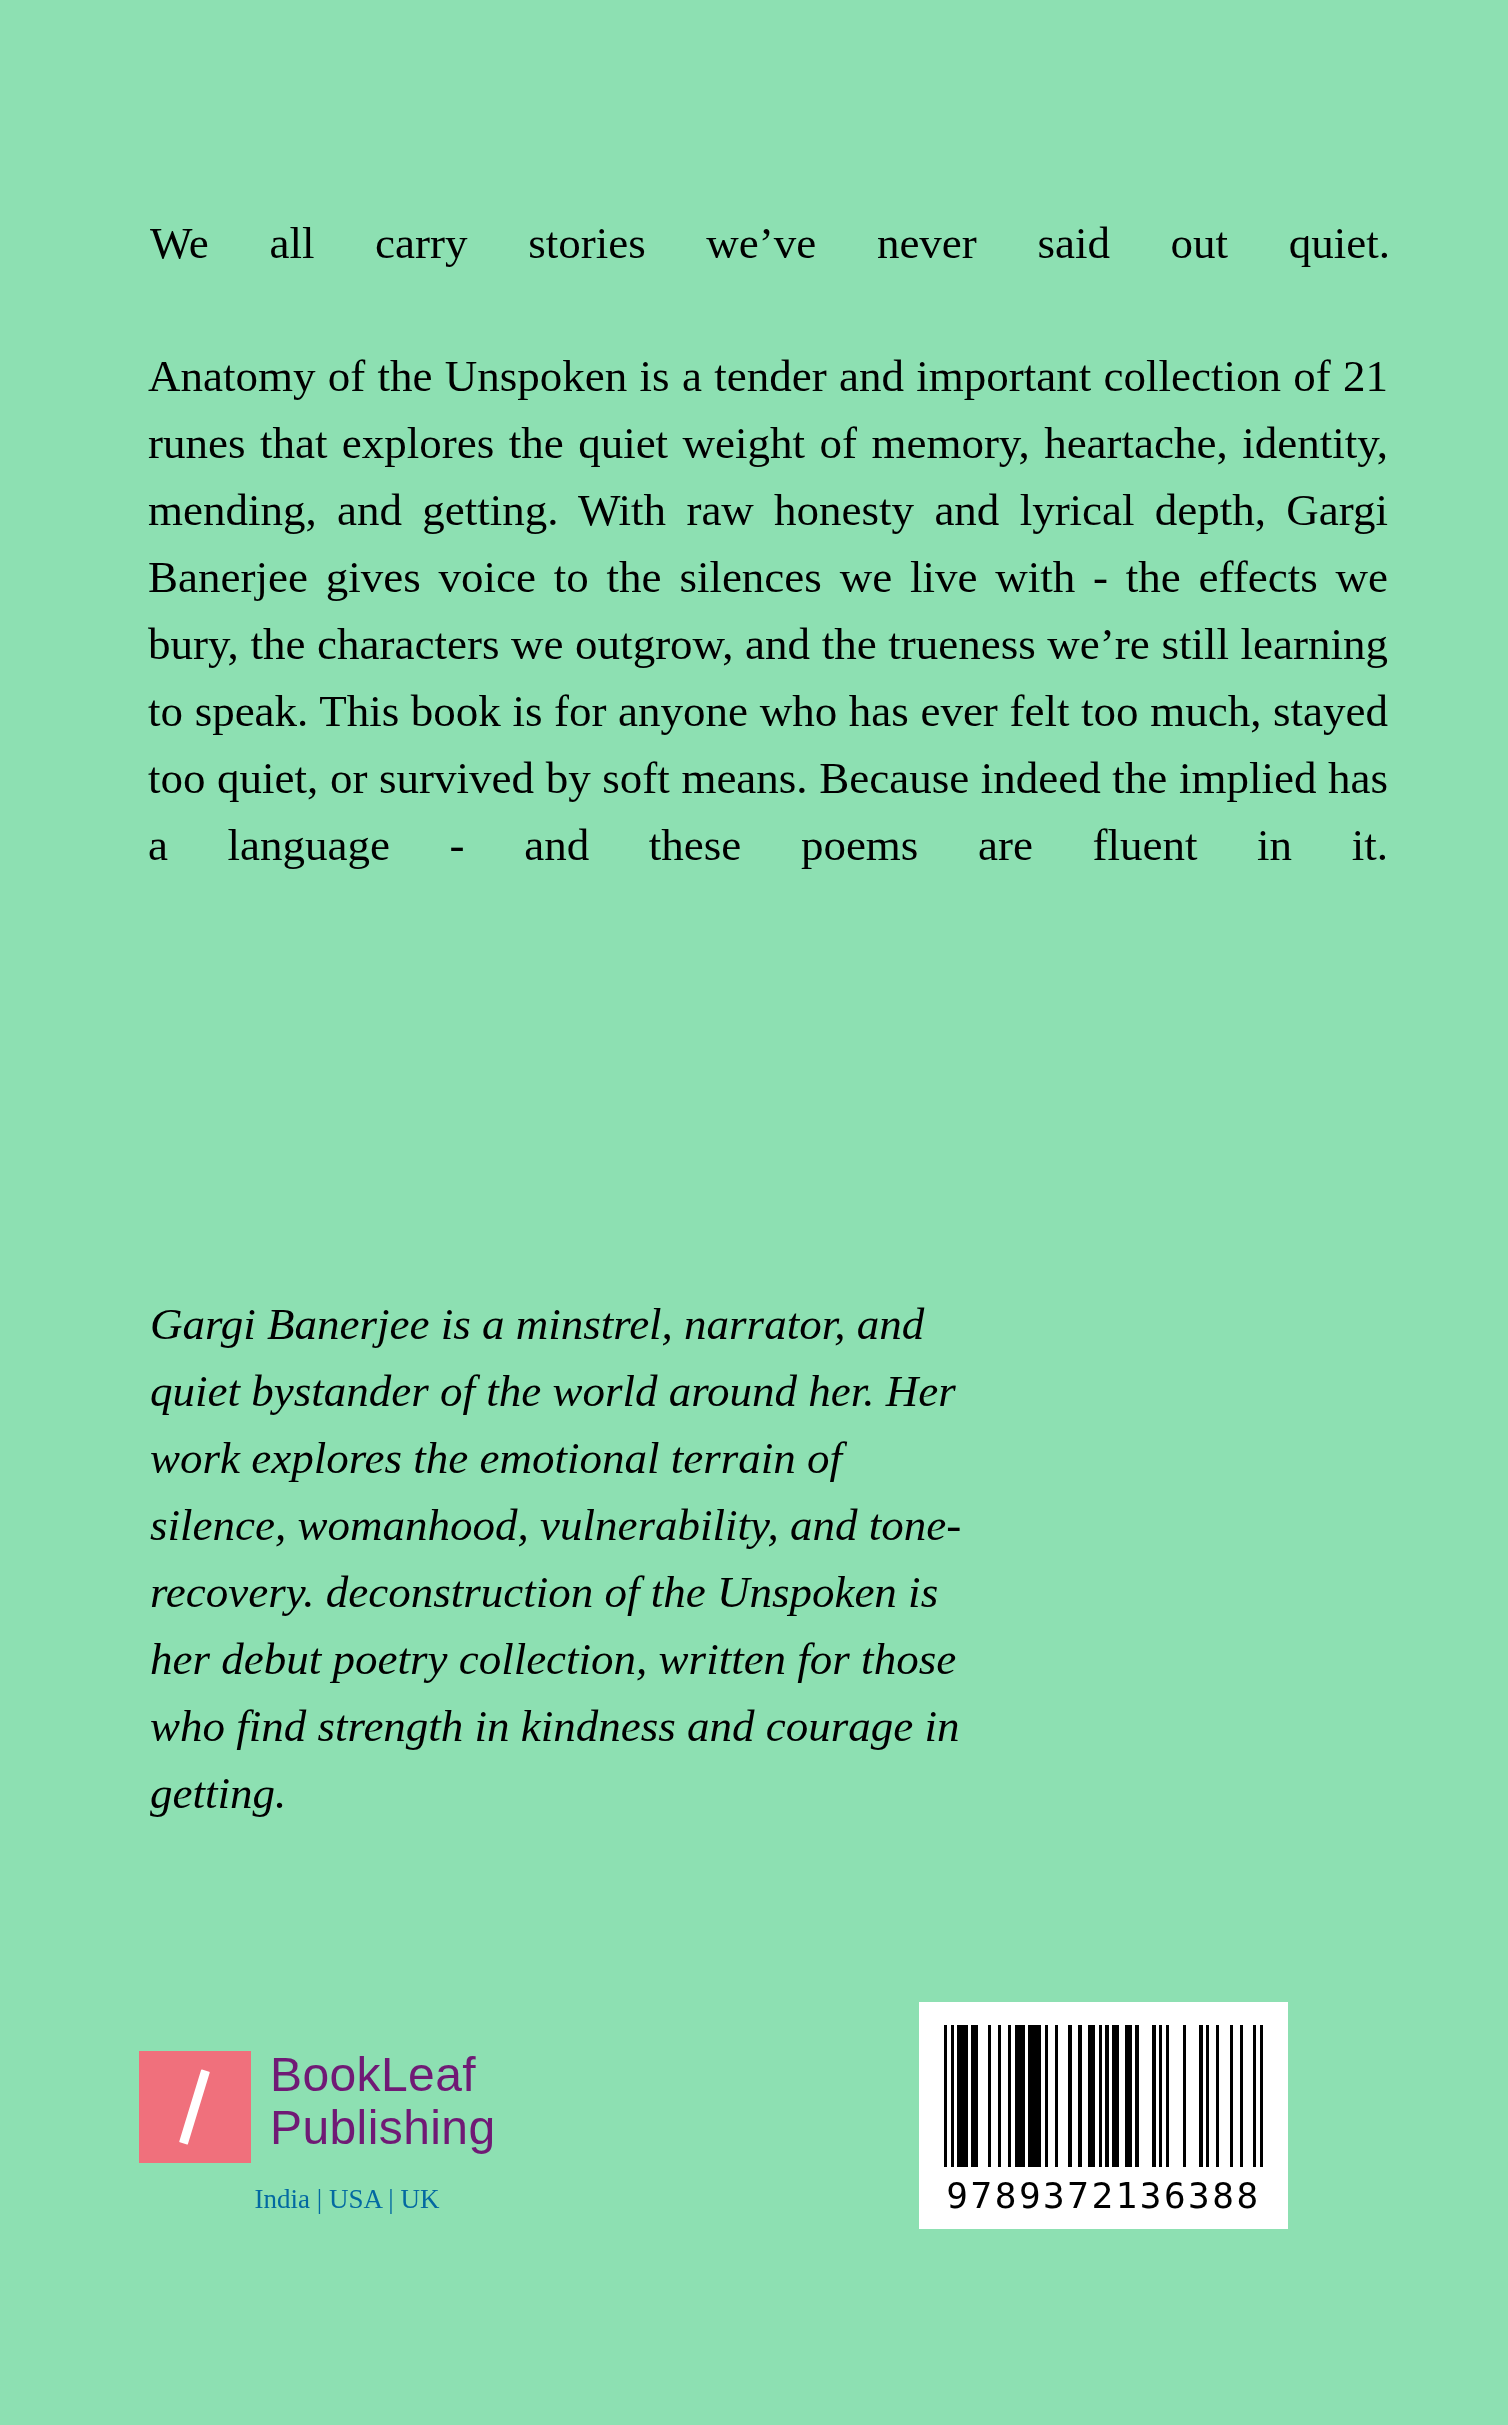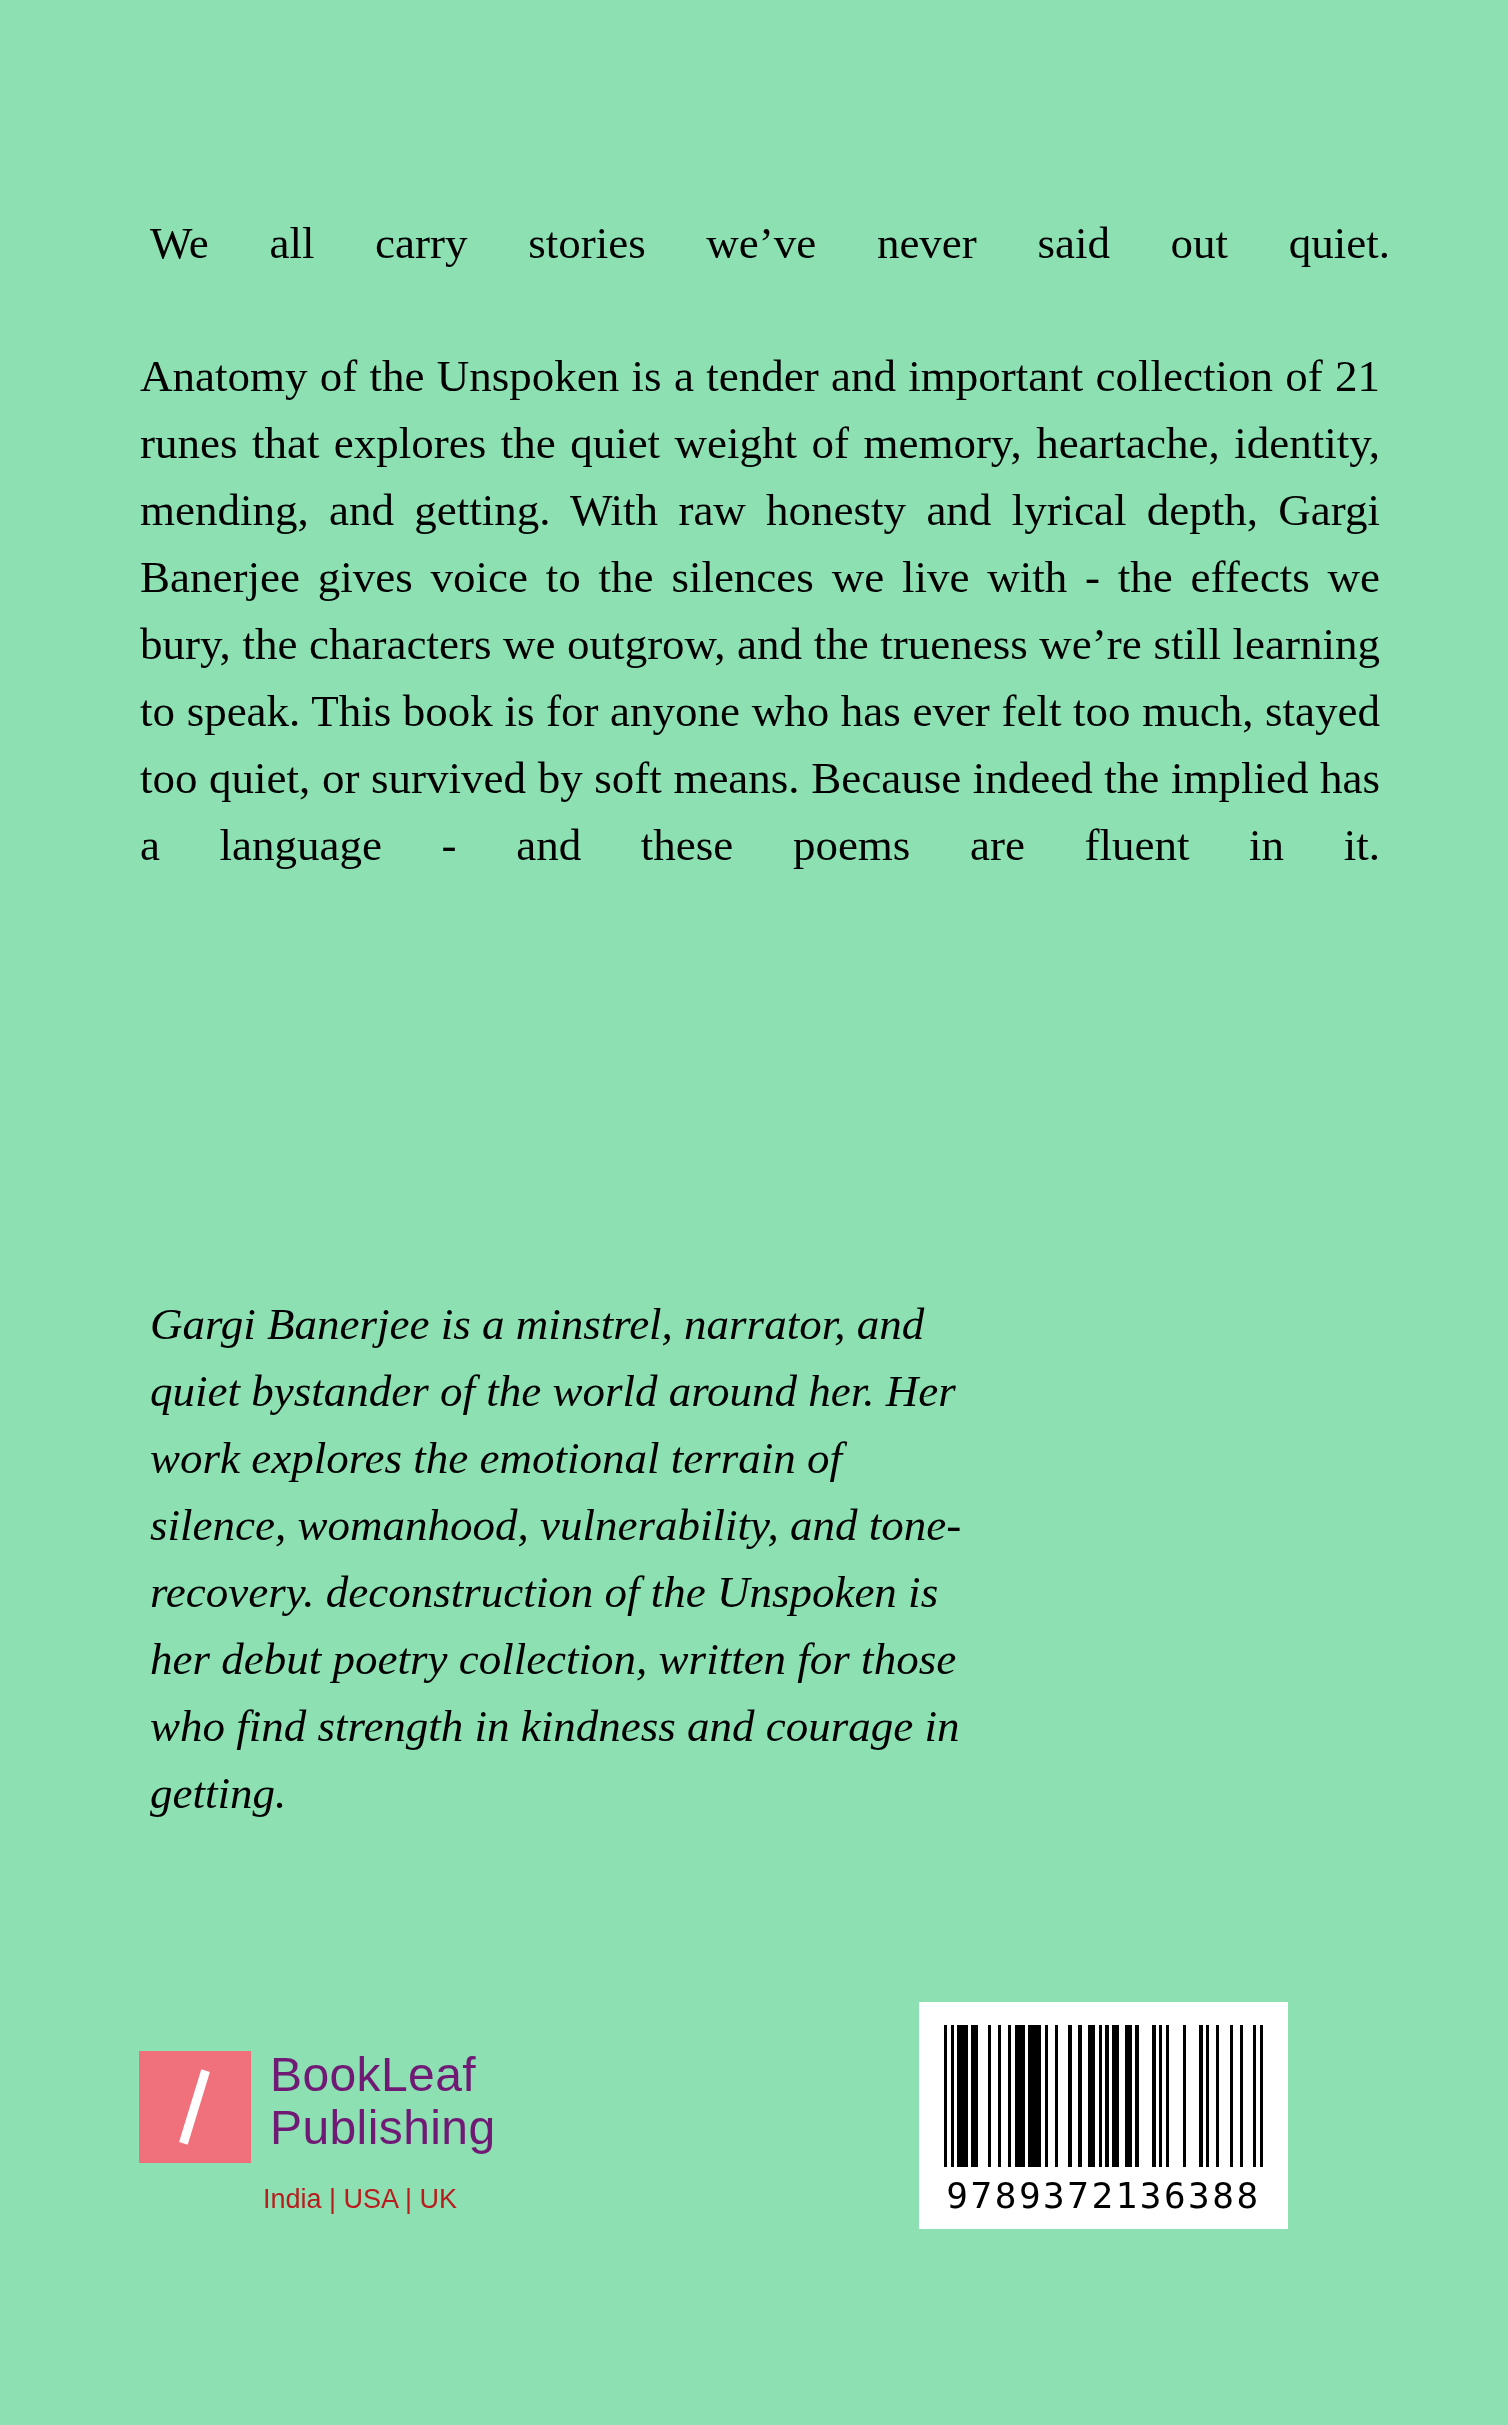--- a/index.html
+++ b/index.html
@@ -12,21 +12,21 @@
     color:#000;
   }
   .tagline{
     position:absolute;left:150px;top:210px;width:1240px;
     font-size:45px;line-height:66px;
     text-align:justify;text-align-last:justify;
     white-space:nowrap;
   }
   .tagline-inner{display:inline-block;width:100%;text-align:justify;text-align-last:justify;}
   .synopsis{
-    position:absolute;left:140px;top:343px;width:1240px;
+    position:absolute;left:148px;top:343px;width:1240px;
     font-size:45px;line-height:67px;
     text-align:justify;text-align-last:justify;
   }
   .about-heading{
     position:absolute;left:0;top:1107px;width:1508px;
     font-size:83px;line-height:91px;
     text-align:center;
     letter-spacing:0.8px;
   }
   .author-bio{
@@ -46,24 +46,24 @@
     border-radius:0.8px;
   }
   .publisher-name{
     position:absolute;left:270px;top:2048px;
     font-family:"Liberation Sans", sans-serif;
     font-size:48px;line-height:53px;
     color:#701a75;
     letter-spacing:0.4px;
   }
   .publisher-regions{
-    position:absolute;left:240px;top:2182px;width:240px;
-    font-family:Liberation Sans, sans-serif;
+    position:absolute;left:227px;top:2182px;width:240px;
+    font-family:Liberation Serif, serif;
     font-size:27px;line-height:35px;
-    color:#b91c1c;
+    color:#0369a1;
     text-align:center;
     white-space:nowrap;
   }
   .barcode-box{
     position:absolute;left:919px;top:2002px;width:369px;height:227px;
     background:#ffffff;
     box-sizing:border-box;
     padding:23px 25px 16px 25px;
   }
   .barcode-bars{

